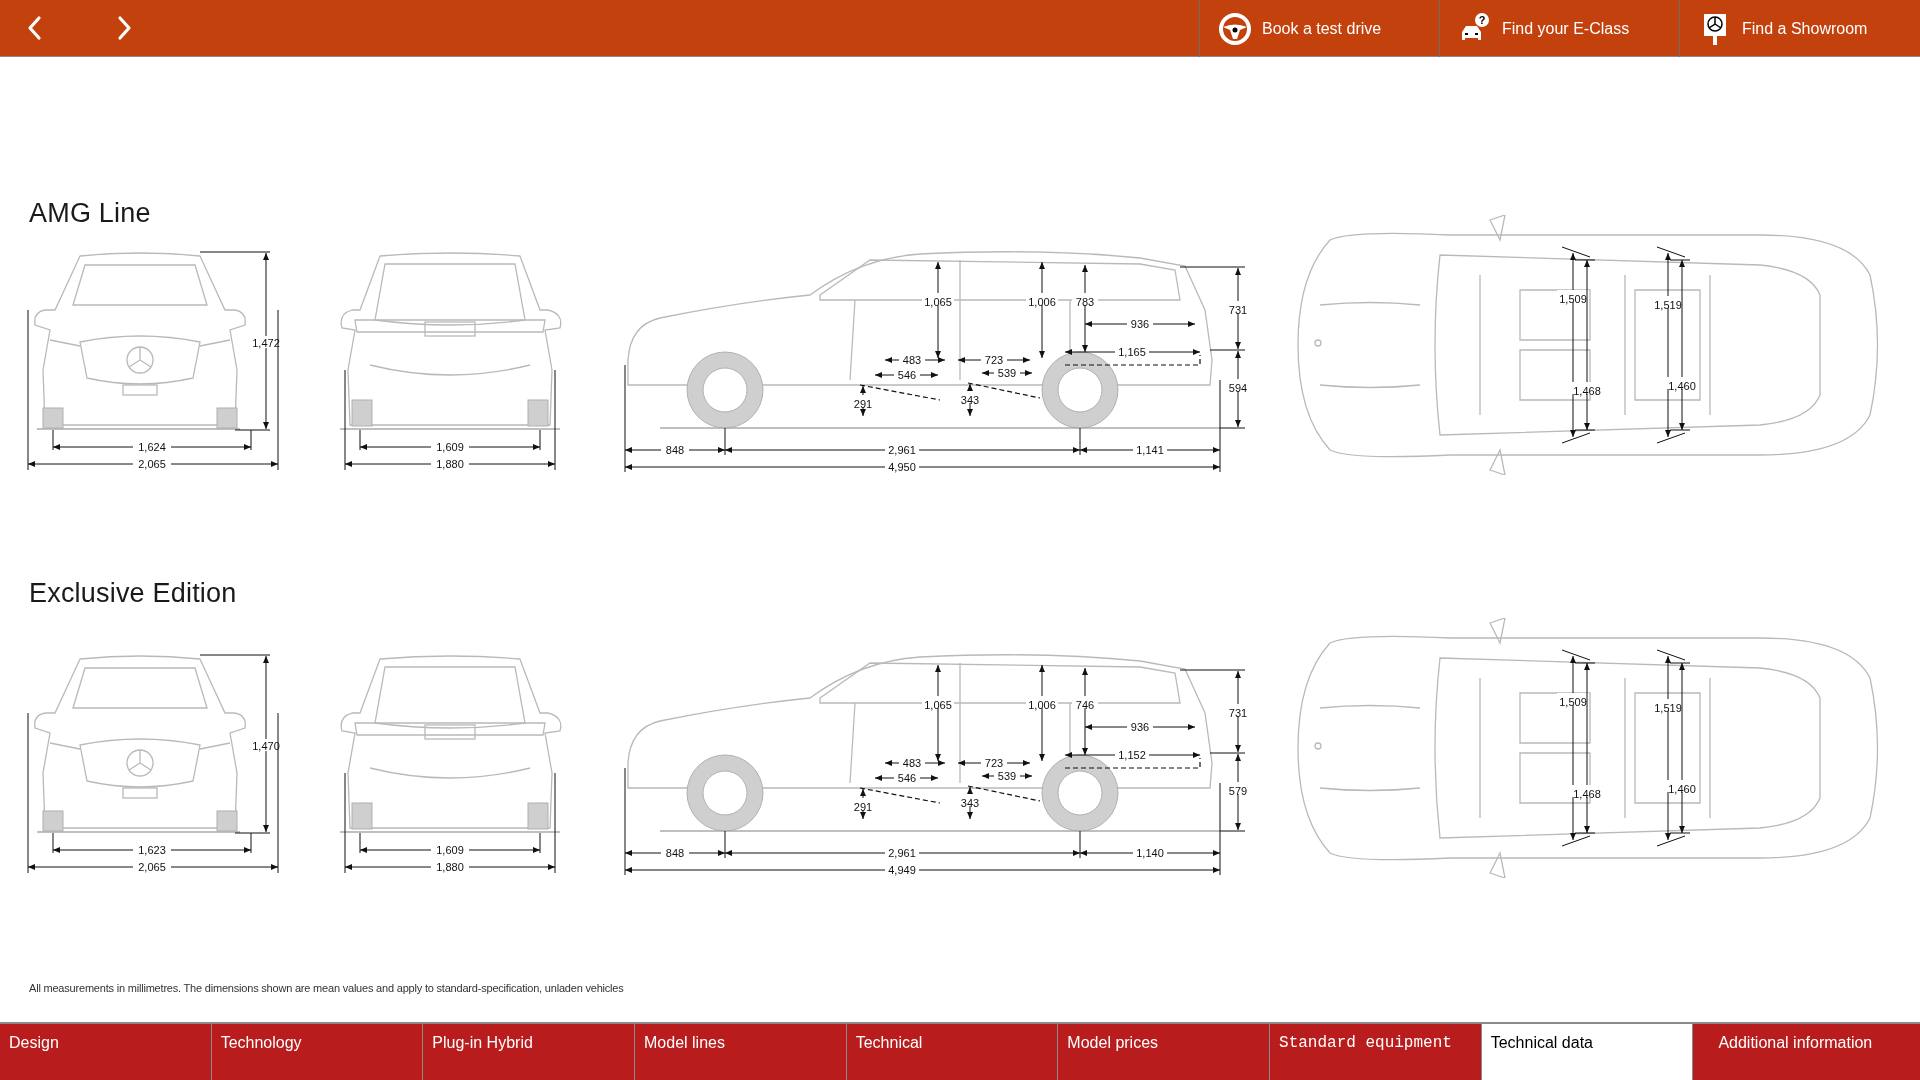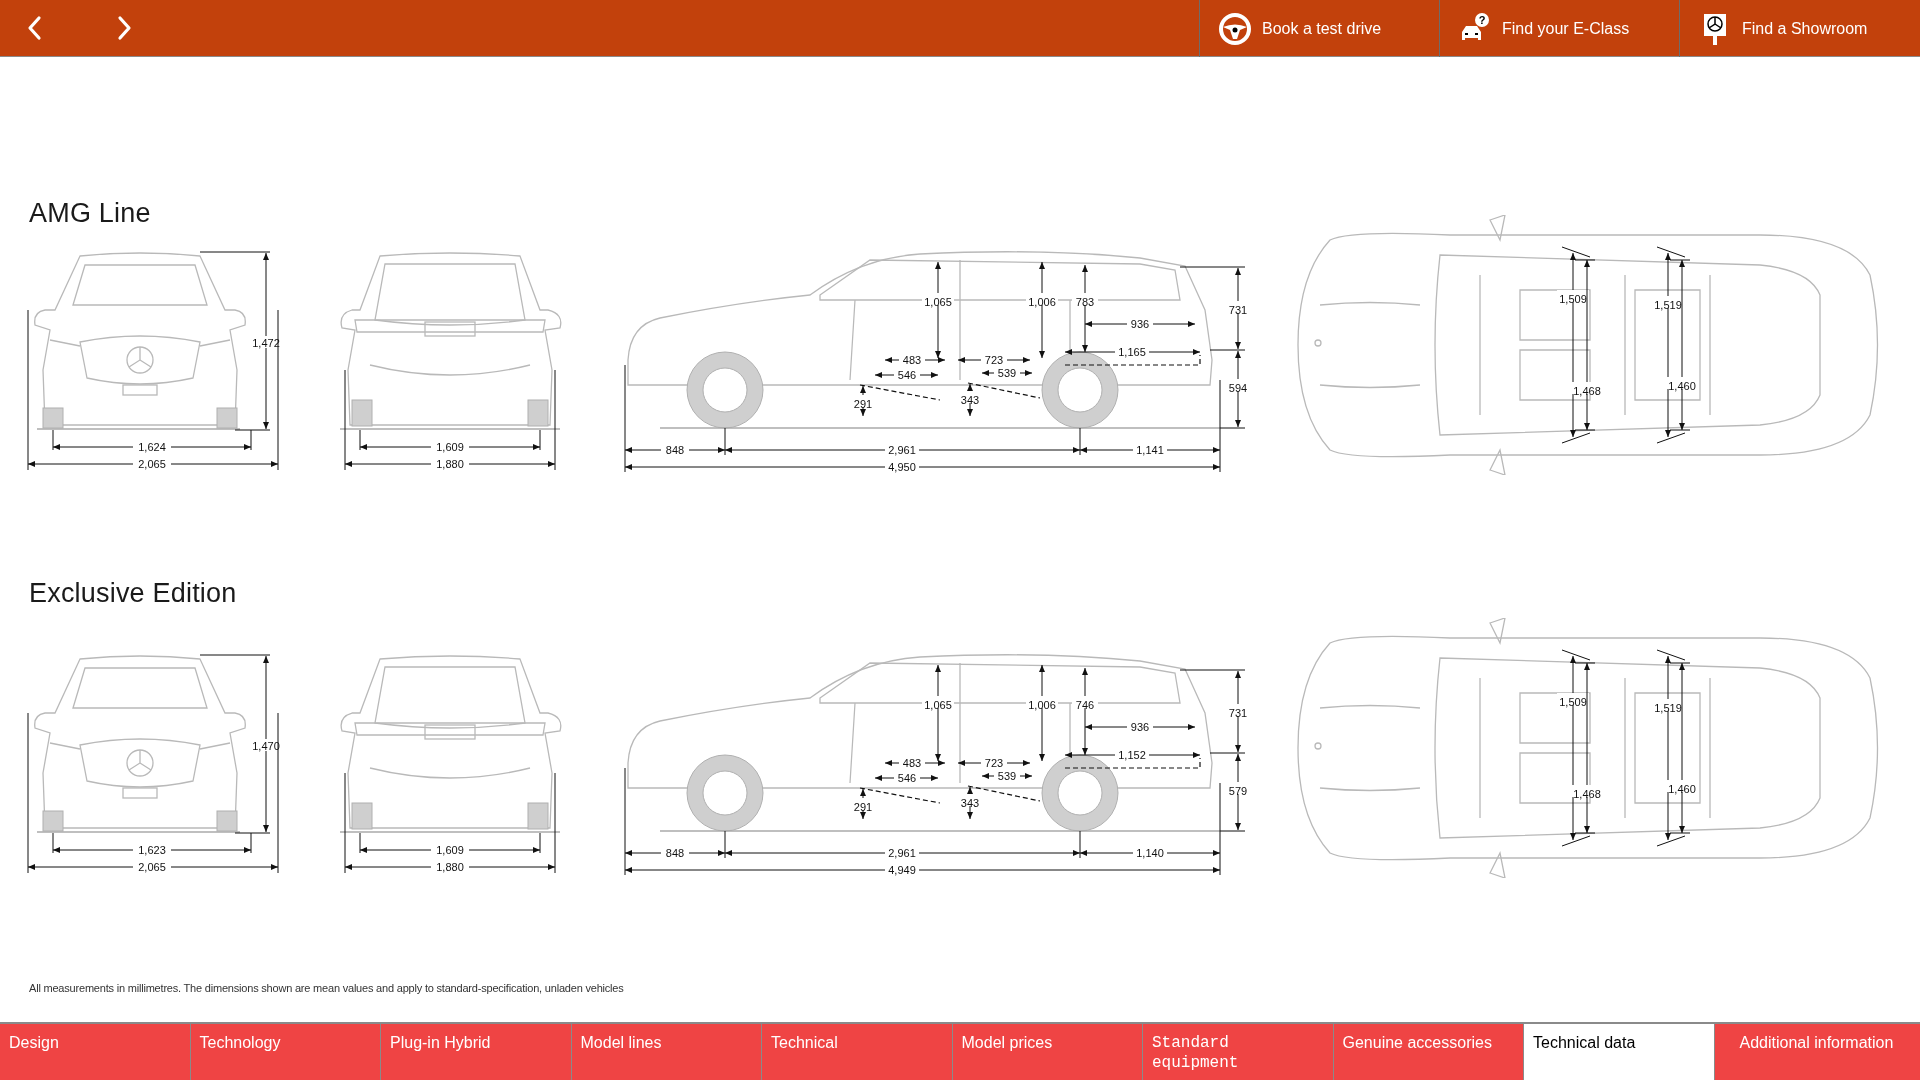--- a/index.html
+++ b/index.html
@@ -23,21 +23,21 @@
   .diagram { position: absolute; }
   .dim-text { font-family: "Liberation Sans", sans-serif; font-size: 11px; fill: #111; }
   .car-stroke { stroke: #b9b9b9; fill: none; stroke-width: 1.3; }
   .car-fill { fill: #cfcfcf; stroke: #b0b0b0; }
   .dim-line { stroke: #111; stroke-width: 1; fill: none; }
   .dash-line { stroke: #111; stroke-width: 1.2; fill: none; stroke-dasharray: 5 3; }
 
   .footnote { position: absolute; left: 29px; top: 982px; font-size: 11px; color: #333; font-family: "Liberation Sans", sans-serif; letter-spacing: -0.2px; }
 
   
-  .bottomnav { position: absolute; left: 0; top: 1022px; width: 1920px; height: 58px; background: #ef4444; display: flex; border-top: 2px solid #8a8a8a; }
+  .bottomnav { position: absolute; left: 0; top: 1022px; width: 1920px; height: 58px; background: #b91c1c; display: flex; border-top: 2px solid #8a8a8a; }
   .tab { flex: 1; color: #fff; font-size: 16px; padding: 9px 9px; border-right: 1px solid #8a8a8a; line-height: 20px; cursor: pointer; }
   .tab:last-child { border-right: none; padding-left: 25px; }
   .tab.active { background: #fff; color: #000; }
 </style>
 </head>
 <body>
 
 <div class="topbar">
   <div class="nav-arrow nav-prev" title="Previous page">
     <svg viewBox="0 0 36 36">
@@ -509,16 +509,15 @@
 <div class="footnote">All measurements in millimetres. The dimensions shown are mean values and apply to standard-specification, unladen vehicles</div>
 
 <div class="bottomnav">
   <div class="tab">Design</div>
   <div class="tab">Technology</div>
   <div class="tab">Plug-in Hybrid</div>
   <div class="tab">Model lines</div>
   <div class="tab">Technical</div>
   <div class="tab">Model prices</div>
   <div class="tab" style="width:0;font-family:Liberation Mono, monospace;">Standard equipment</div>
-  <div class="tab">Genuine accessories</div>
   <div class="tab active">Technical data</div>
   <div class="tab">Additional information</div>
 </div>
 
 </body></html>

